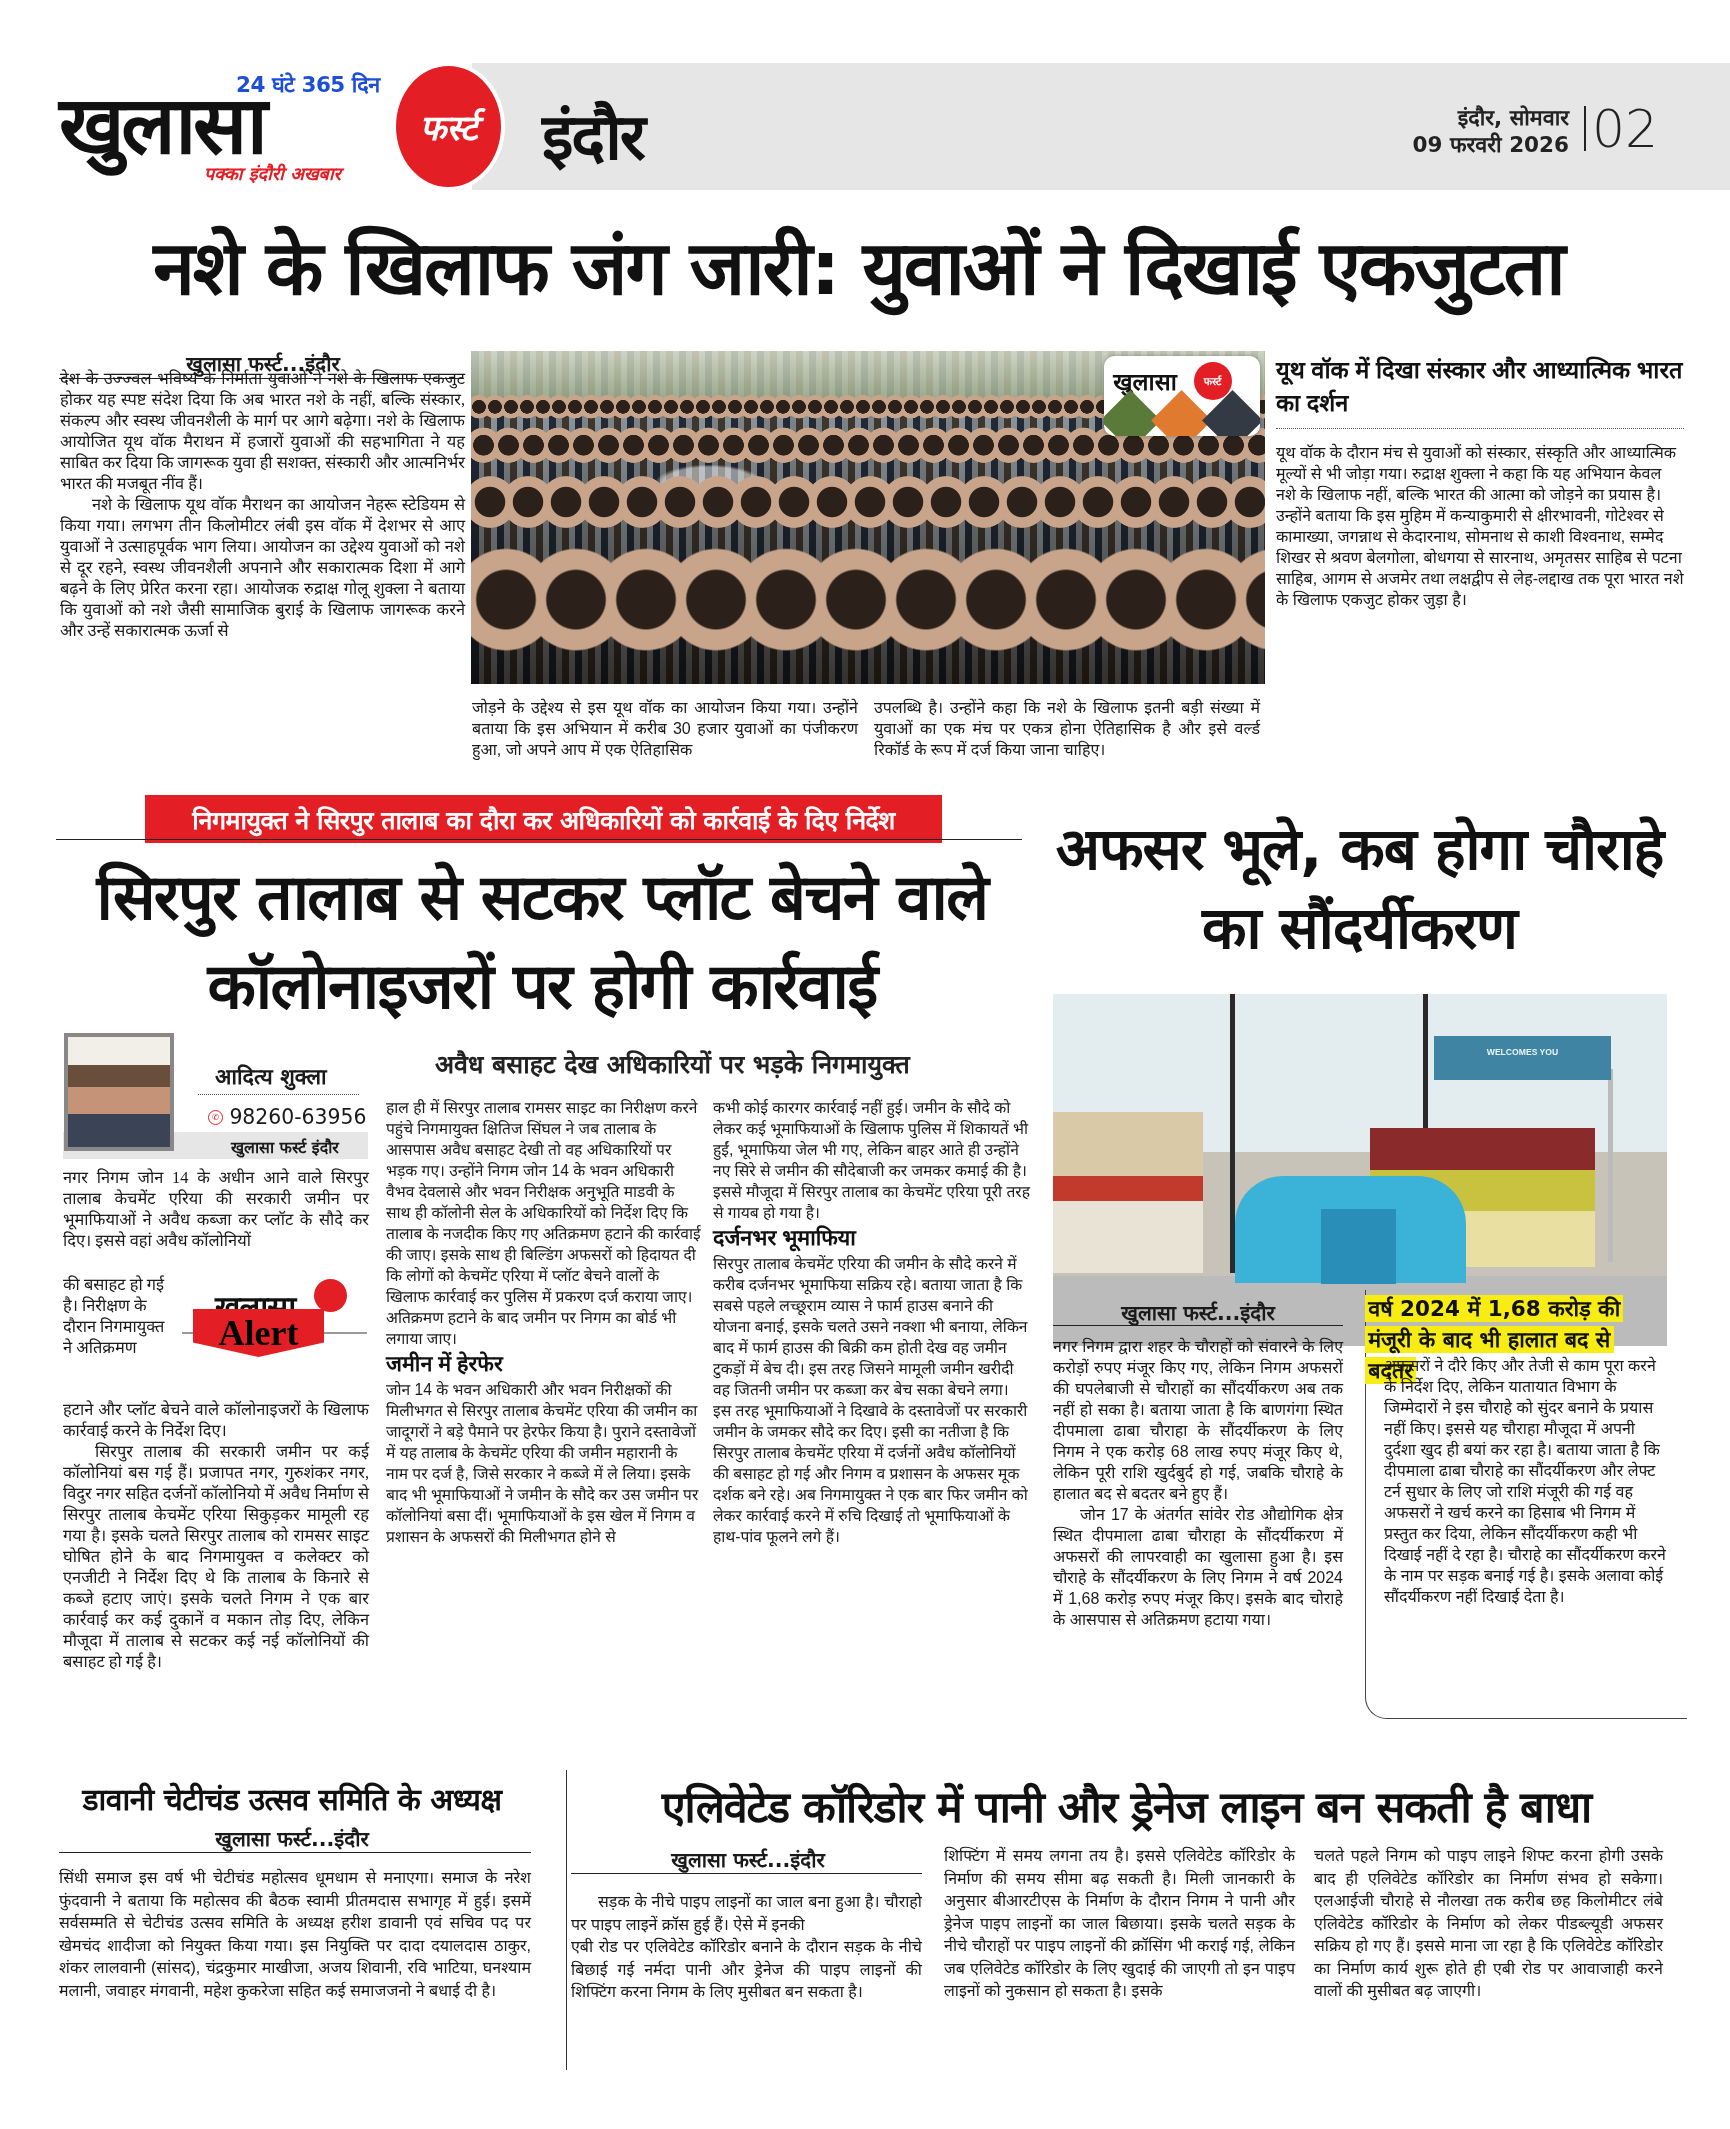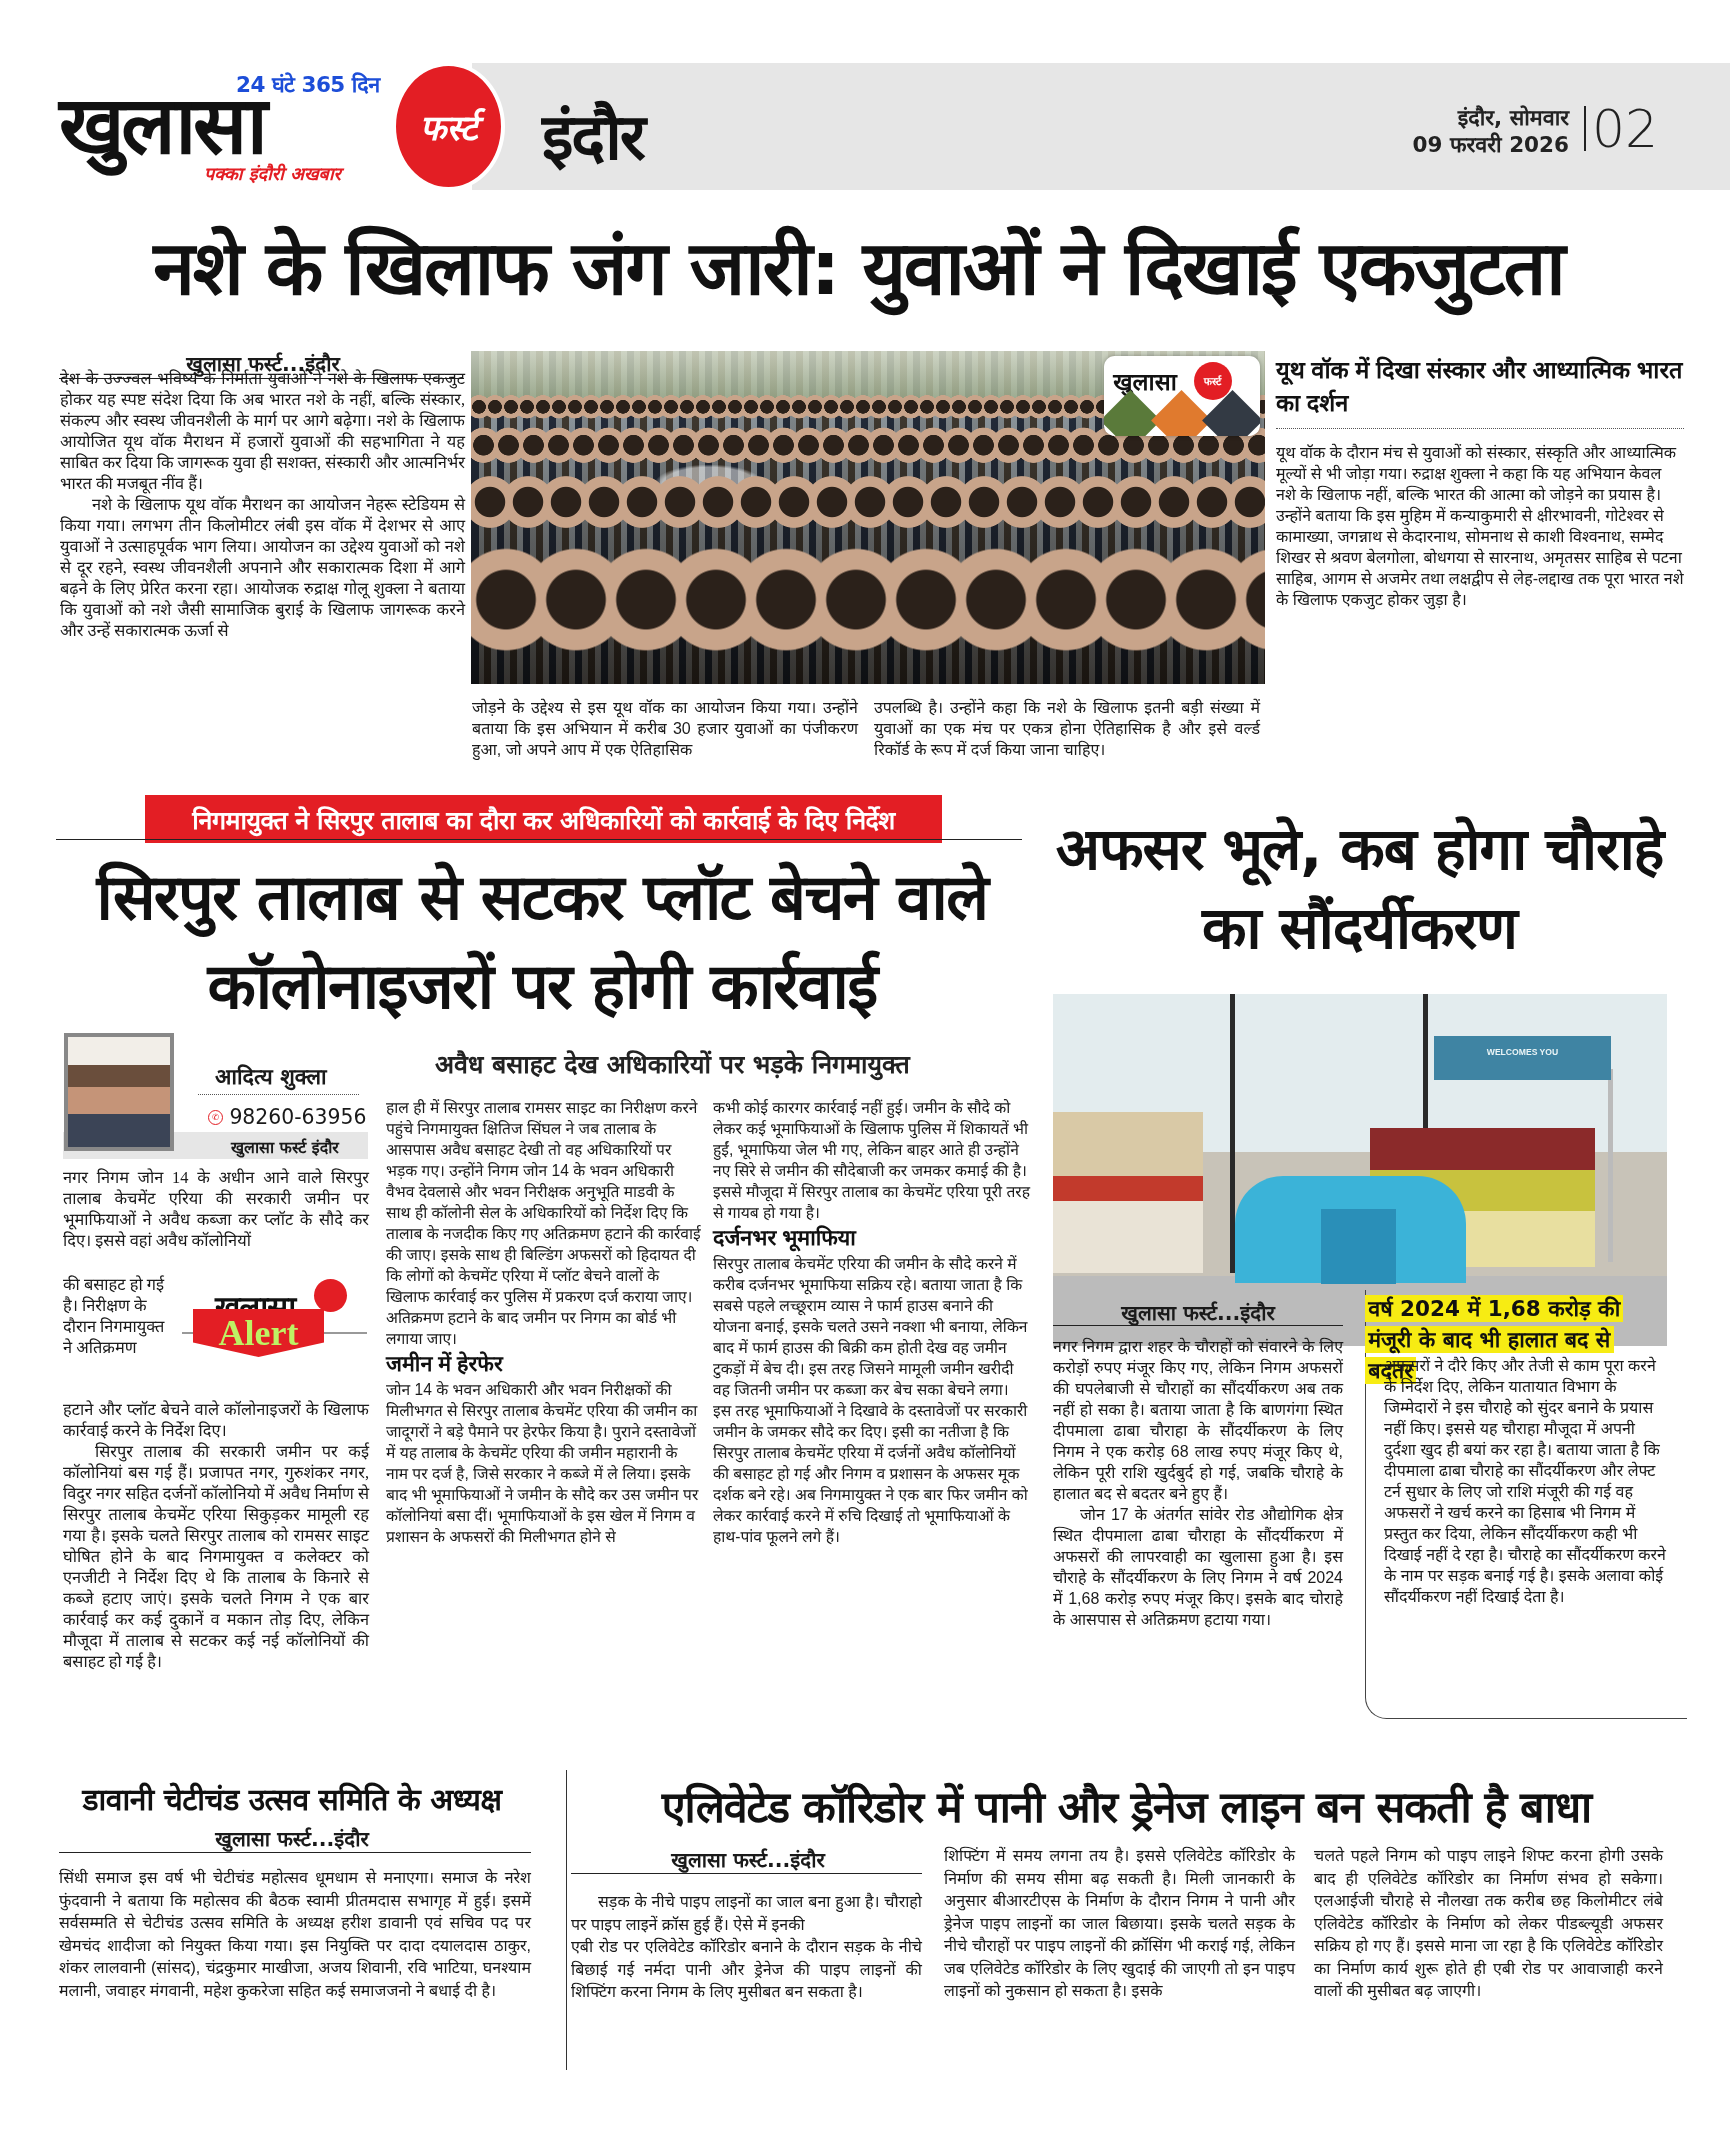--- a/index.html
+++ b/index.html
@@ -56,21 +56,21 @@
 
   .reporter-photo { left: 64px; top: 1033px; width: 110px; height: 118px; background: linear-gradient(#f2eee8 0 25%, #6a4e3c 25% 45%, #c59478 45% 70%, #3b4456 70%); border: 4.3px solid #888; }
   .reporter-name { left: 215px; top: 1061px; font-size: 21.5px; font-weight: bold; }
   .reporter-phone { left: 208px; top: 1105px; font-size: 20.4px; display: flex; align-items: center; gap: 6.4px; }
   .phone-icon { width: 15px; height: 15px; border: 1.6px solid #e31e24; border-radius: 50%; display:flex; align-items:center; justify-content:center; color: #e31e24; font-size: 8.6px; }
   .reporter-band { left: 63px; top: 1132px; width: 305px; height: 27px; background: #e6e6e6; }
   .reporter-band-text { left: 231px; top: 1136px; font-size: 16px; font-weight: bold; }
 
   .alert-logo { left: 215px; top: 1285px; font-size: 31px; font-weight: bold; color: #111; letter-spacing: -1.1px; }
   .alert-logo-c { left: 306px; top: 1279px; width: 33px; height: 33px; border-radius: 50%; background: #e31e24; }
-  .alert-badge { left: 193px; top: 1309px; width: 131px; height: 48px; background: #e31e24; color: #bef264; font-family: "Liberation Serif", serif; font-size: 36px; font-weight: bold; display:flex; align-items:center; justify-content:center; clip-path: polygon(0 0, 100% 0, 100% 70%, 50% 100%, 0 70%); }
+  .alert-badge { left: 193px; top: 1309px; width: 131px; height: 48px; background: #e31e24; color: #000000; font-family: "Liberation Serif", serif; font-size: 36px; font-weight: bold; display:flex; align-items:center; justify-content:center; clip-path: polygon(0 0, 100% 0, 100% 70%, 50% 100%, 0 70%); }
   .alert-line { left: 182px; top: 1332px; width: 185px; height: 1.6px; background: #999; }
 
   
   .headline-3 { left: 1043px; top: 810px; width: 633px; font-size: 58px; font-weight: bold; line-height: 79px; letter-spacing: -1.1px; text-align: center; color: #111; }
   .photo-street { left: 1053px; top: 994px; width: 614px; height: 352px; overflow: hidden; background: linear-gradient(#e3ecee 0 45%, #c8c3b8 45% 80%, #bbb 80%); }
   .photo-street .shop { position: absolute; left: 0; top: 118px; width: 150px; height: 161px; background: linear-gradient(#d9c9a6 0 40%, #c23a2c 40% 55%, #e9e3d6 55%); }
   .photo-street .sign { position: absolute; left: 381px; top: 42px; width: 177px; height: 44px; background: #3f84a3; color: #eaf4f6; font-size: 8.6px; font-weight: bold; text-align: center; padding-top: 10.7px; font-family: "Liberation Sans", sans-serif; }
   .photo-street .pole { position: absolute; width: 5.4px; background: #2a2a2a; }
   .photo-street .truck { position: absolute; left: 317px; top: 134px; width: 225px; height: 139px; background: linear-gradient(#8b2a2a 0 30%, #c8c23e 30% 60%, #e8dfa0 60%); }
   .photo-street .auto { position: absolute; left: 182px; top: 182px; width: 231px; height: 107px; background: #3bb3d8; border-radius: 48px 48px 0 0; }

